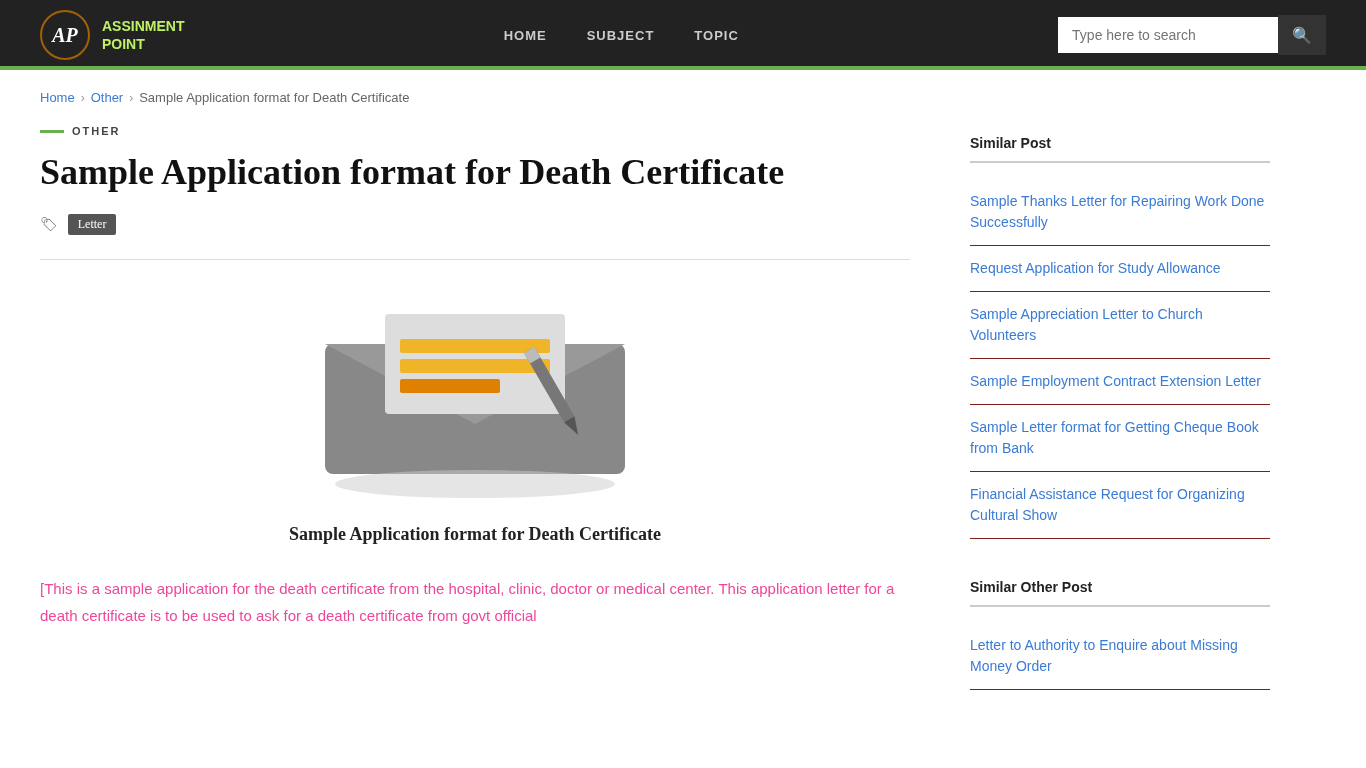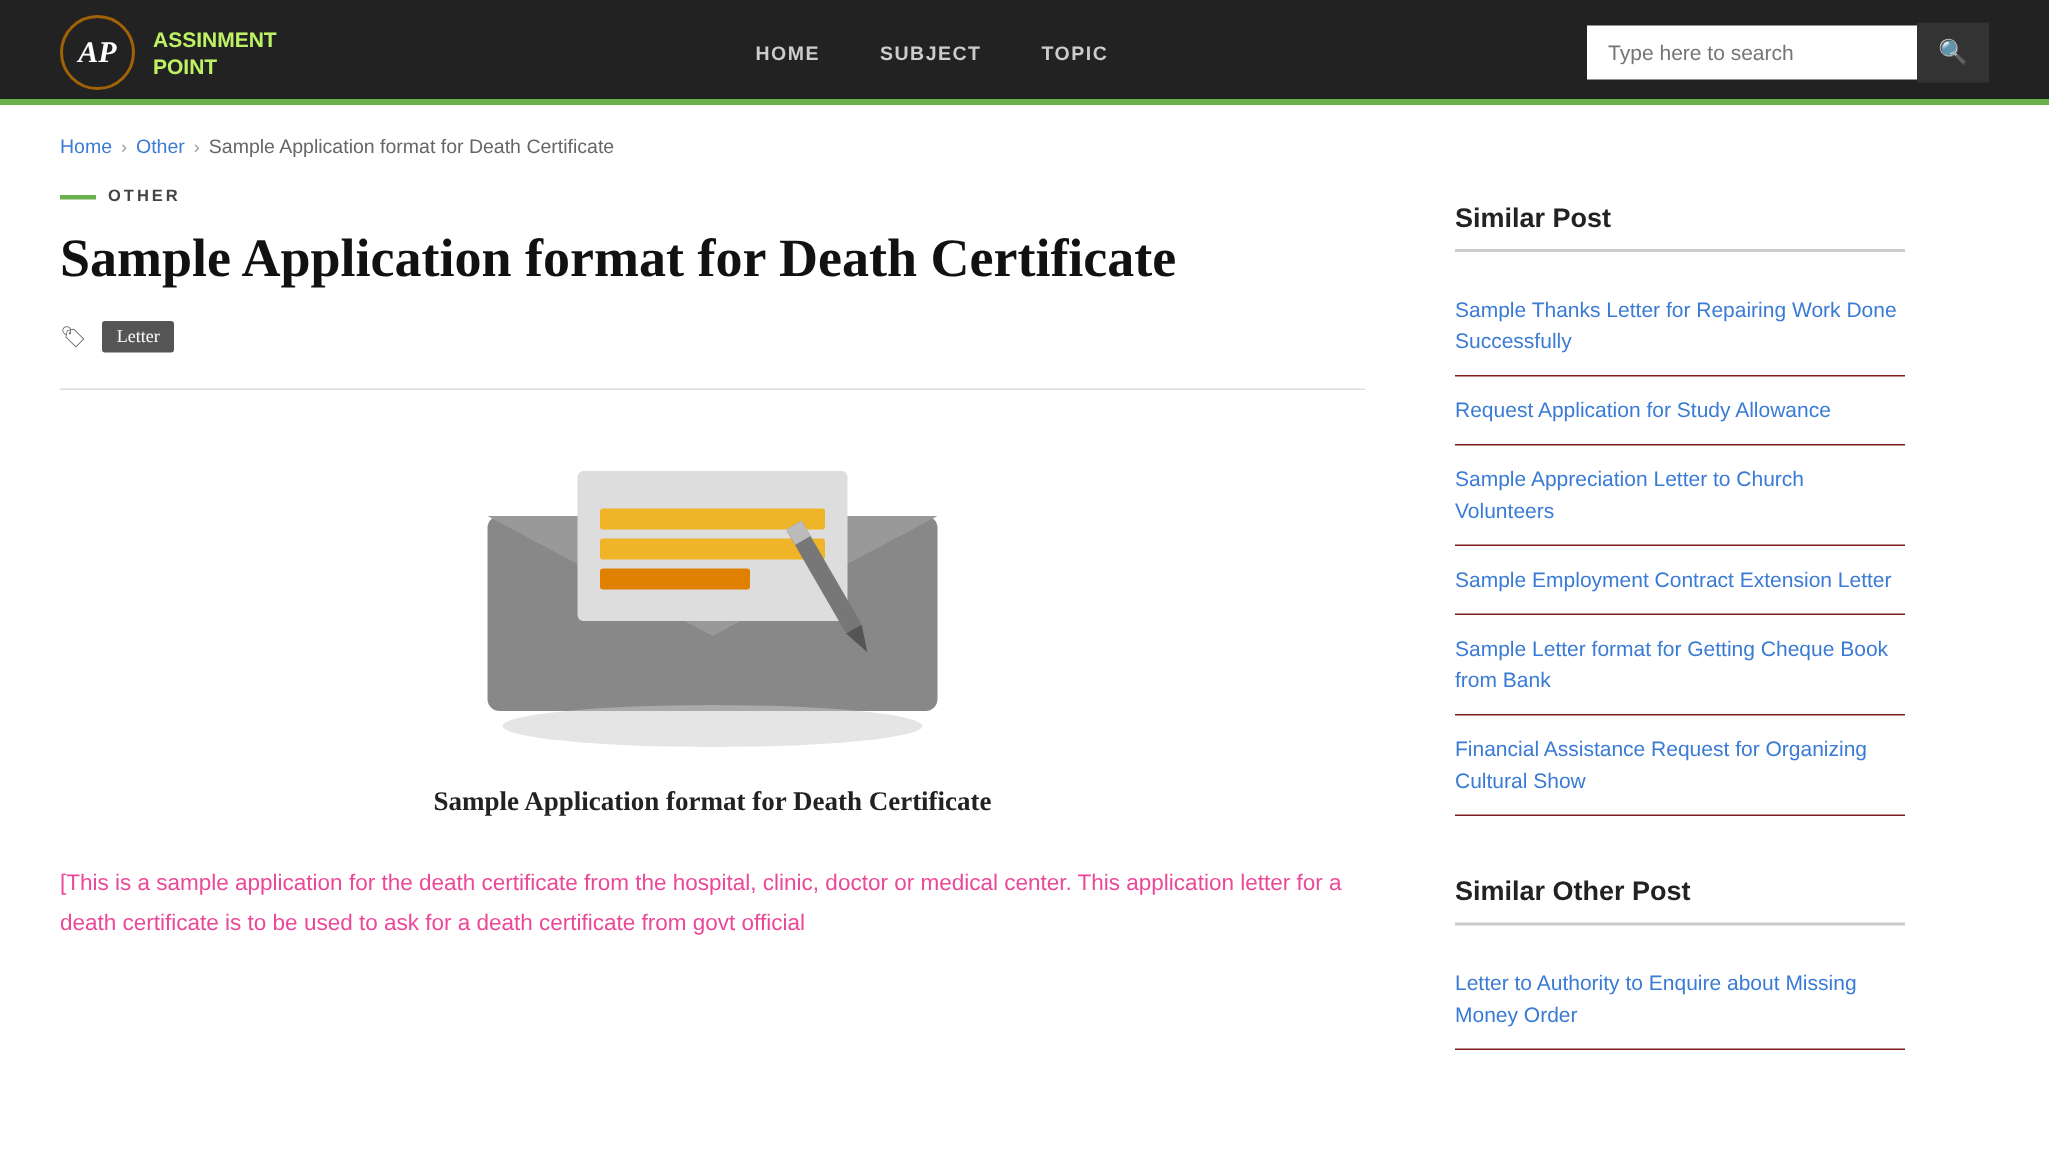--- a/index.html
+++ b/index.html
@@ -186,21 +186,21 @@
       font-family: Arial, sans-serif;
     }
 
     
     .sidebar {
       width: 300px;
       flex-shrink: 0;
       padding-top: 10px;
     }
     .sidebar-section-title {
-      font-size: 18px;
+      font-size: 14px;
       font-weight: bold;
       color: #222;
       font-family: Arial, sans-serif;
       padding-bottom: 10px;
       border-bottom: 2px solid #ccc;
       margin-bottom: 16px;
     }
     .sidebar-link {
       display: block;
       color: #3a7bd5;

